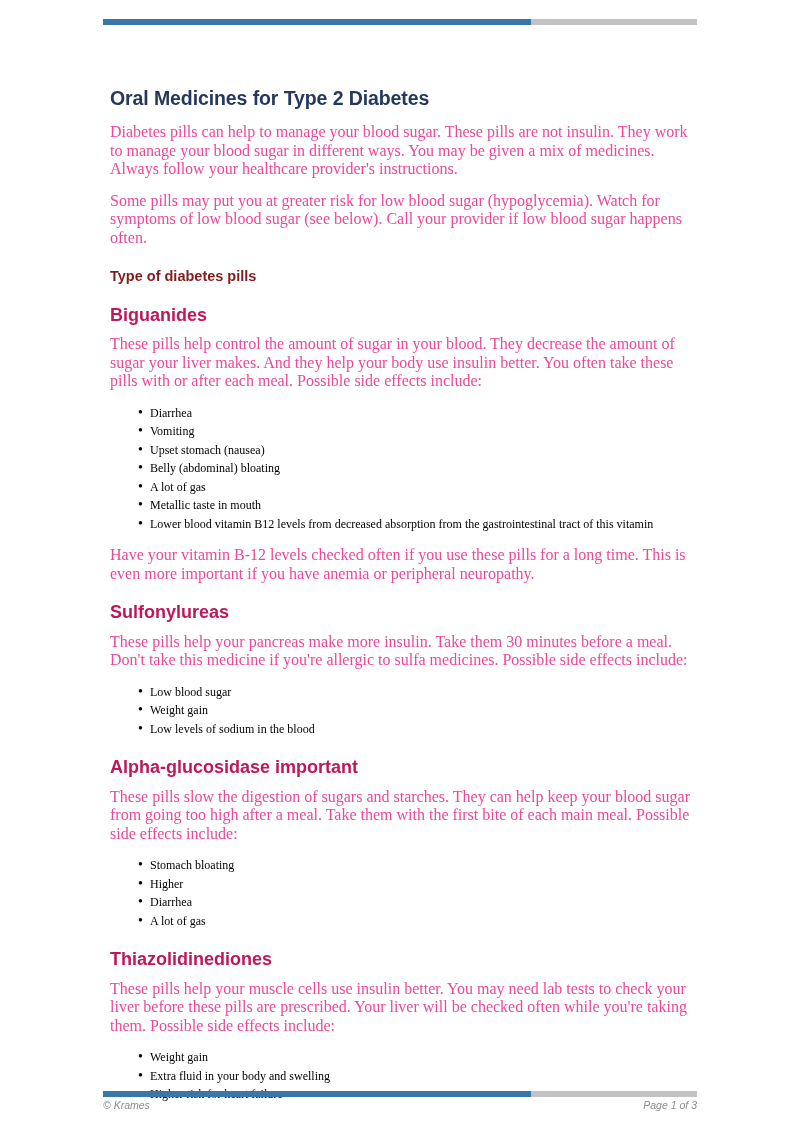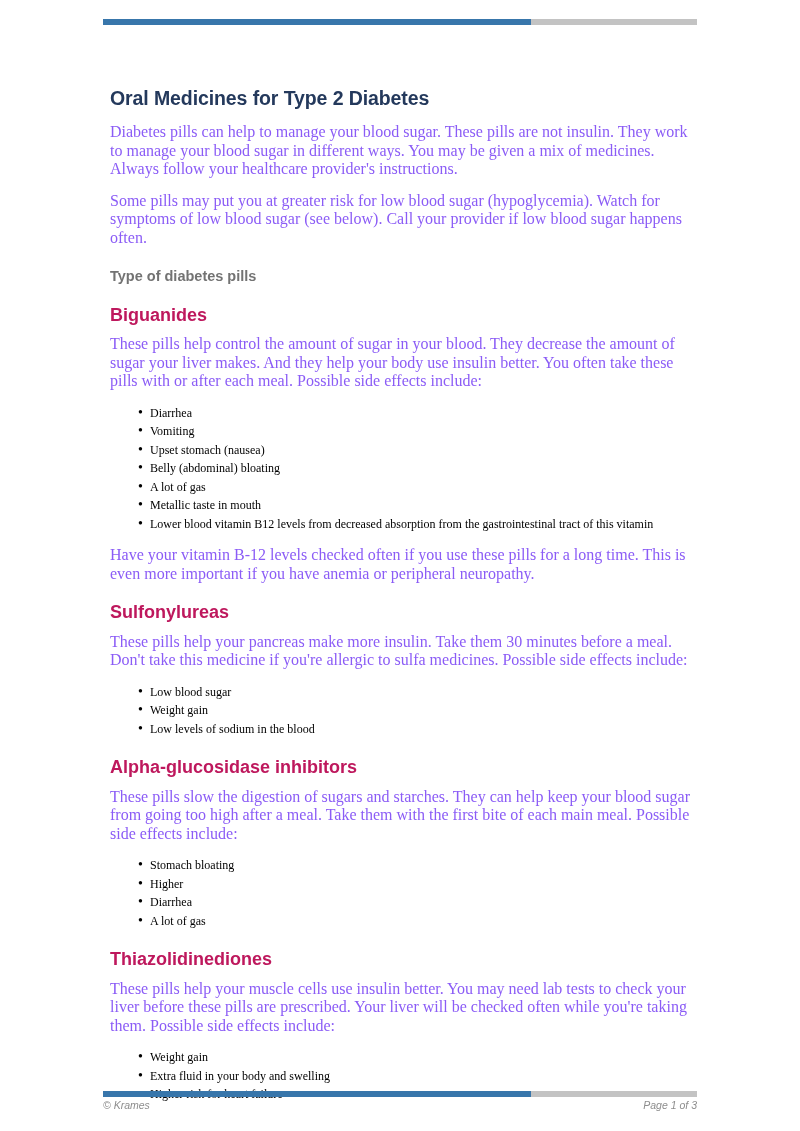--- a/index.html
+++ b/index.html
@@ -61,40 +61,40 @@
     color: #24395c;
     margin: 0 0 13px 0;
     line-height: 1.25;
     letter-spacing: -0.1px;
   }
 
   h2.section-title {
     font-family: "Liberation Sans", "DejaVu Sans", sans-serif;
     font-size: 14.5px;
     font-weight: bold;
-    color: #737373;
+    color: #7f1d1d;
     margin: 20px 0 9px 0;
     line-height: 1.25;
   }
 
   h3.subsection-title {
     font-family: "Liberation Sans", "DejaVu Sans", sans-serif;
     font-size: 18px;
     font-weight: bold;
     color: #be185d;
     margin: 18px 0 9px 0;
     line-height: 1.25;
   }
 
   p.body-text {
     font-size: 16px;
     line-height: 18.5px;
     margin: 0 0 13px 0;
     text-align: left;
-    color: #8b5cf6;
+    color: #ec4899;
   }
 
   ul.bullet-list {
     margin: 0 0 13px 0;
     padding: 0 0 0 40px;
     list-style: none;
   }
   ul.bullet-list > li {
     font-size: 12px;
     line-height: 18.5px;
@@ -165,21 +165,21 @@
     <p class="body-text">Have your vitamin B-12 levels checked often if you use these pills for a long time. This is even more important if you have anemia or peripheral neuropathy.</p>
 
     <h3 class="subsection-title">Sulfonylureas</h3>
     <p class="body-text">These pills help your pancreas make more insulin. Take them 30 minutes before a meal. Don't take this medicine if you're allergic to sulfa medicines. Possible side effects include:</p>
     <ul class="bullet-list">
       <li>Low blood sugar</li>
       <li>Weight gain</li>
       <li>Low levels of sodium in the blood</li>
     </ul>
 
-    <h3 class="subsection-title">Alpha-glucosidase inhibitors</h3>
+    <h3 class="subsection-title">Alpha-glucosidase important</h3>
     <p class="body-text">These pills slow the digestion of sugars and starches. They can help keep your blood sugar from going too high after a meal. Take them with the first bite of each main meal. Possible side effects include:</p>
     <ul class="bullet-list">
       <li>Stomach bloating</li>
       <li>Higher</li>
       <li>Diarrhea</li>
       <li>A lot of gas</li>
     </ul>
 
     <h3 class="subsection-title">Thiazolidinediones</h3>
     <p class="body-text">These pills help your muscle cells use insulin better. You may need lab tests to check your liver before these pills are prescribed. Your liver will be checked often while you're taking them. Possible side effects include:</p>

